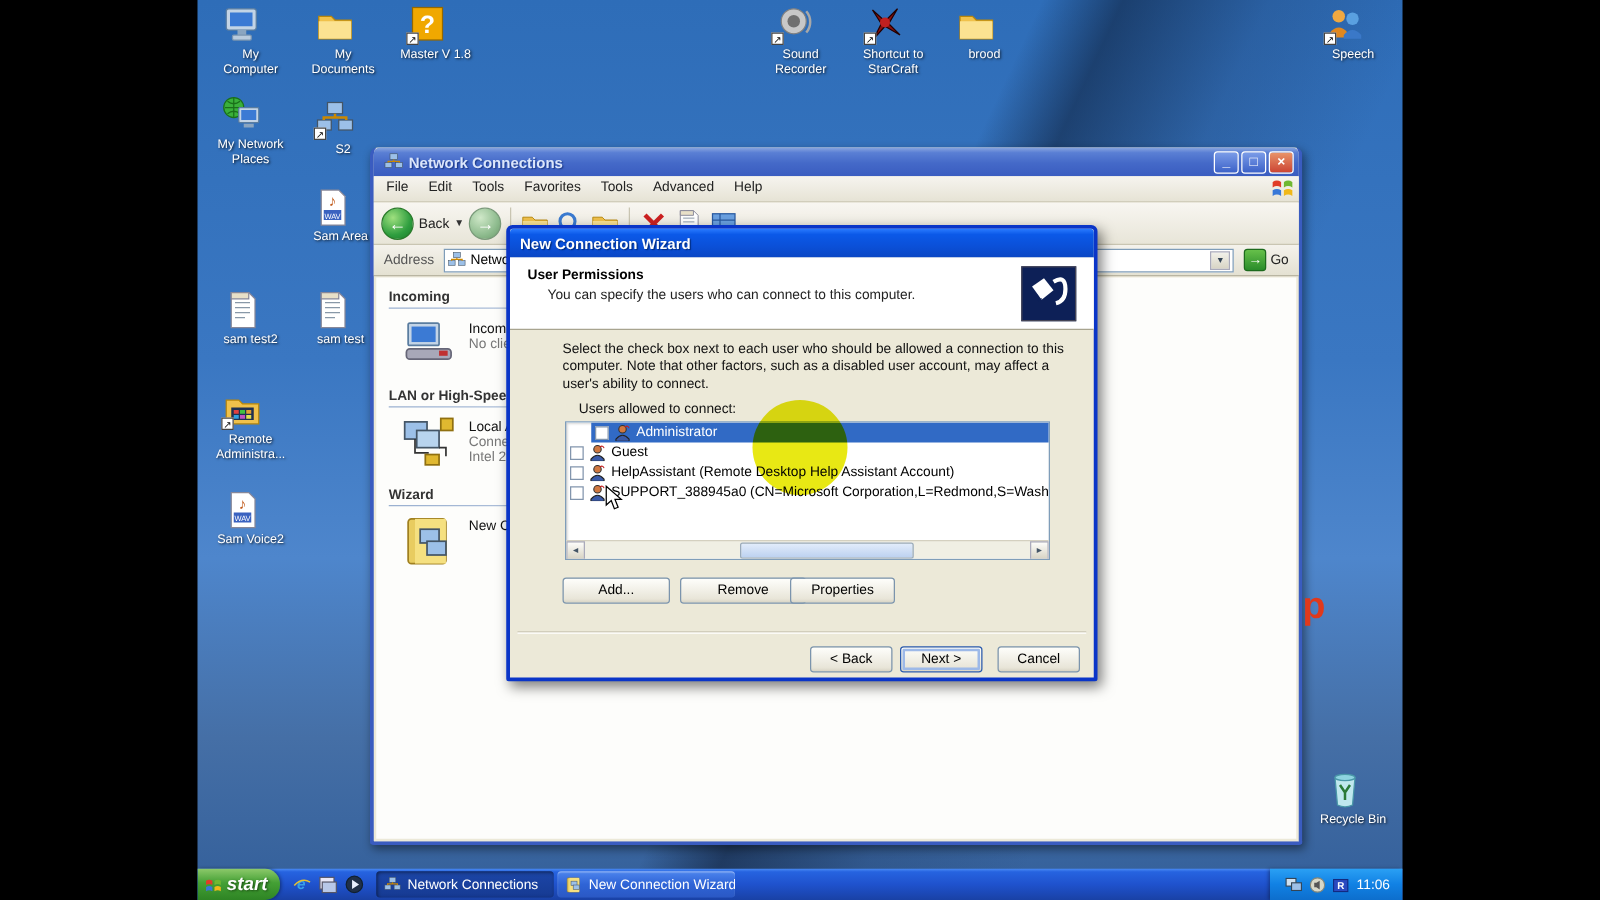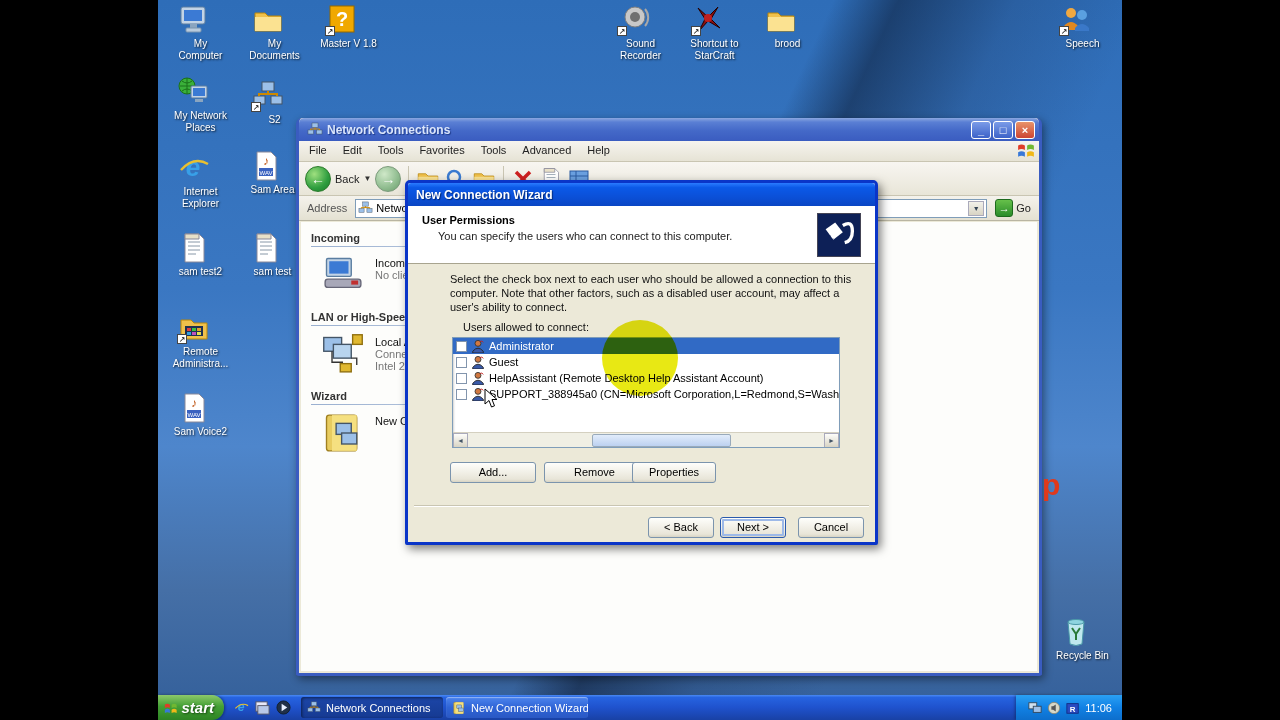--- a/index.html
+++ b/index.html
@@ -76,21 +76,21 @@
   .wiz-head .h2 { position:absolute; left:30px; top:24px; color:#222; }
   .wiz-art { position:absolute; right:14px; top:7px; width:44px; height:44px; background:#0d2057;
     border:1px solid #445; }
   .wiz-body { position:absolute; left:0; right:0; top:82px; bottom:0; }
   .wiz-par { position:absolute; left:42px; top:8px; width:402px; color:#111; line-height:1.25; }
   .wiz-listlabel { position:absolute; left:42px; top:56px; color:#111;padding-left:13px; }
   .listbox { position:absolute; left:44px; top:72px; width:388px; height:111px; background:#fff;
     border:1px solid #7f9db9; box-shadow:inset 1px 1px 2px rgba(0,0,0,.18); overflow:hidden; }
   .lrow { height:16px; display:flex; align-items:center; gap:4px; padding-left:3px; white-space:nowrap;
     overflow:hidden; color:#000; }
-  .lrow.sel { background:#316ac5; color:#fff; }
+  .lrow.sel { background:#316ac5; color:#fff;margin-left:20px; }
   .cb { width:11px; height:11px; background:#fff; border:1px solid #8295ad; flex:0 0 auto; }
   .uico { width:14px; height:14px; flex:0 0 auto; }
   .hscroll { position:absolute; left:0; right:0; bottom:0; height:15px; background:#f0efe4;
     border-top:1px solid #d4d0c0; display:flex; }
   .sarrow { width:15px; height:15px; background:linear-gradient(180deg,#fdfdfa,#d8d4c4); border:1px solid #aab;
     font-size:7px; color:#456; text-align:center; line-height:13px; }
   .sarrow.right { margin-left:auto; }
   .sthumb { position:absolute; left:36%; width:36%; top:1px; height:13px; border:1px solid #9ab;
     border-radius:2px; background:linear-gradient(180deg,#e2ecfb,#bcd1f0); }
   .xpbtn { position:absolute; height:21px; background:linear-gradient(180deg,#fefefb,#e8e5d8 85%,#d8d4c4);
@@ -293,26 +293,20 @@
     <div class="art"><svg width="34" height="32">
           <use href="#sym-netplaces"></use>
         </svg></div>
     <div class="lbl">My Network Places</div>
     </div>
   <div class="dicon" style="left:74px;top:80px">
     <div class="art"><svg width="34" height="32">
           <use href="#sym-net3"></use>
         </svg><span class="shortcut-badge">↗</span></div>
     <div class="lbl">S2</div>
-    </div>
-  <div class="dicon" style="left:0;top:152px">
-    <div class="art"><svg width="34" height="32">
-          <use href="#sym-ie"></use>
-        </svg></div>
-    <div class="lbl">Internet Explorer</div>
     </div>
   <div class="dicon" style="left:72px;top:150px">
     <div class="art"><svg width="34" height="32">
           <use href="#sym-wav"></use>
         </svg></div>
     <div class="lbl">Sam Area</div>
     </div>
   <div class="dicon" style="left:0;top:232px">
     <div class="art"><svg width="34" height="32">
           <use href="#sym-txt"></use>

